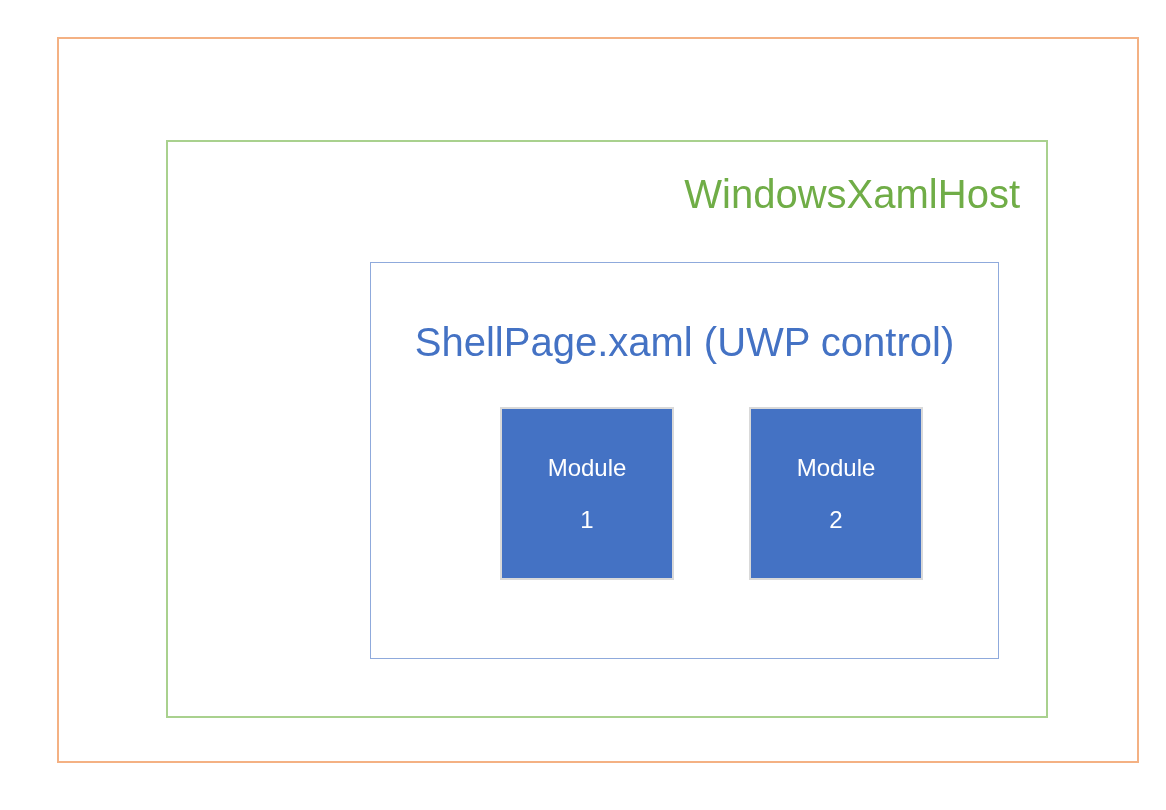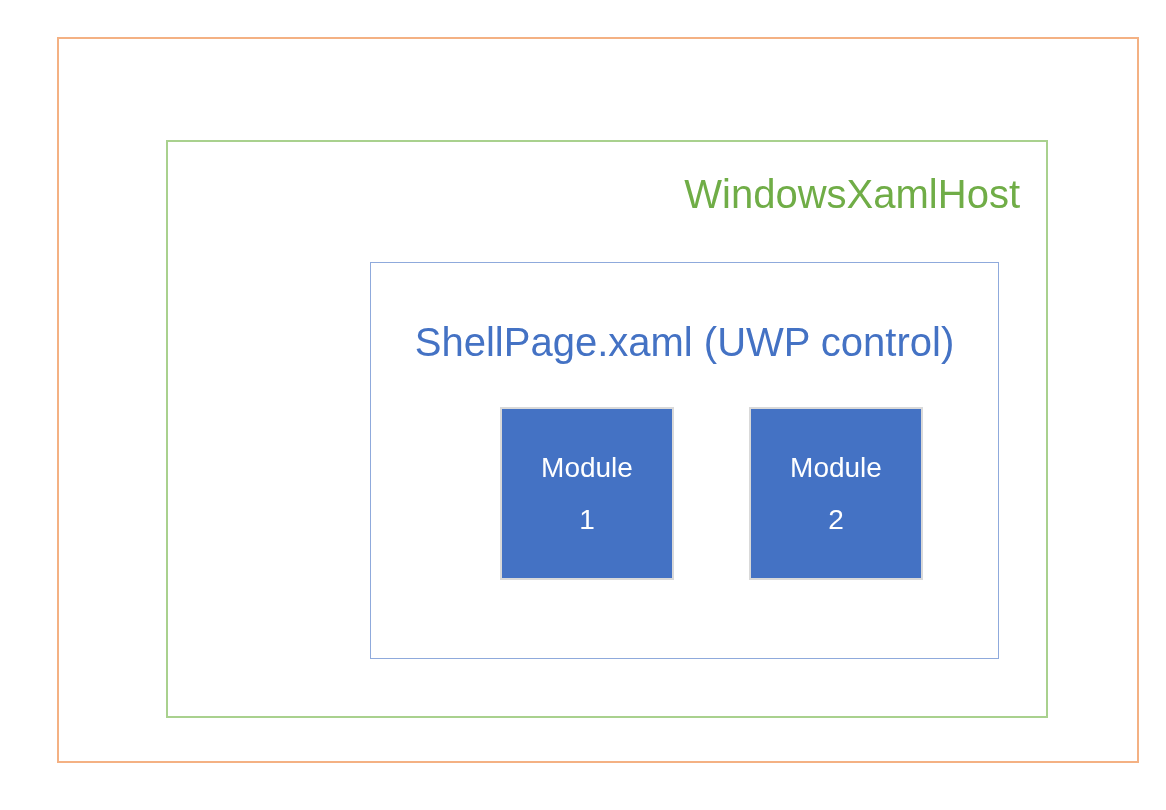--- a/index.html
+++ b/index.html
@@ -74,21 +74,21 @@
   
   .module {
     position: absolute;
     width: 174px;
     height: 173px;
     top: 407px;
     background: #4472C4;
     border: 2px solid #D9D9D9;
     box-sizing: border-box;
     color: #ffffff;
-    font-size: 28px;
+    font-size: 24px;
     line-height: 52px;
     display: flex;
     flex-direction: column;
     align-items: center;
     justify-content: center;
     text-align: center;
   }
   .module-1 { left: 500px; }
   .module-2 { left: 749px; }
 </style>

